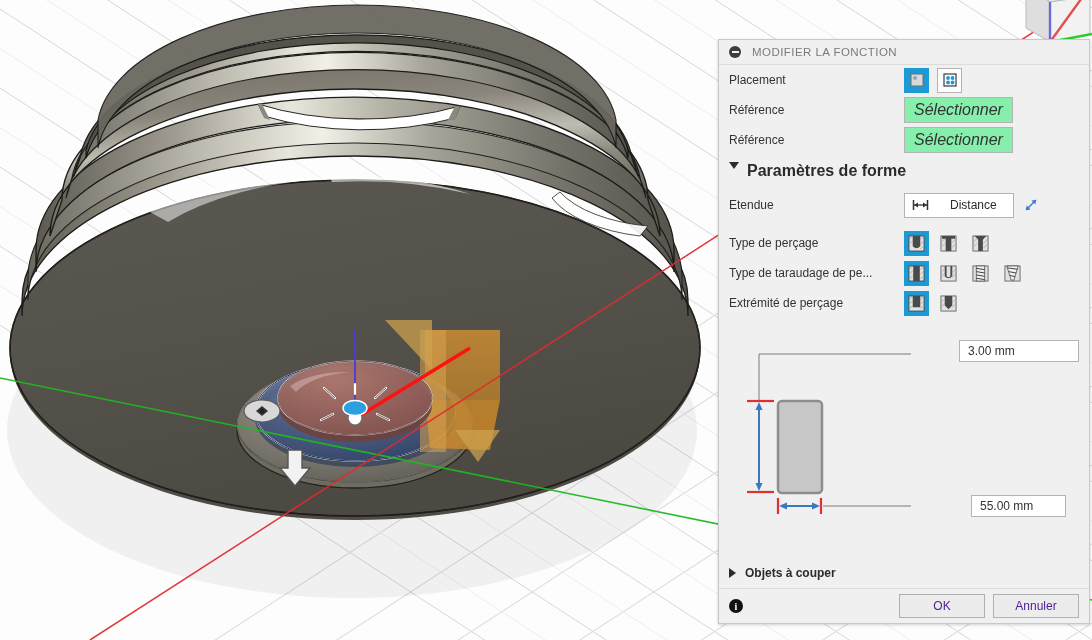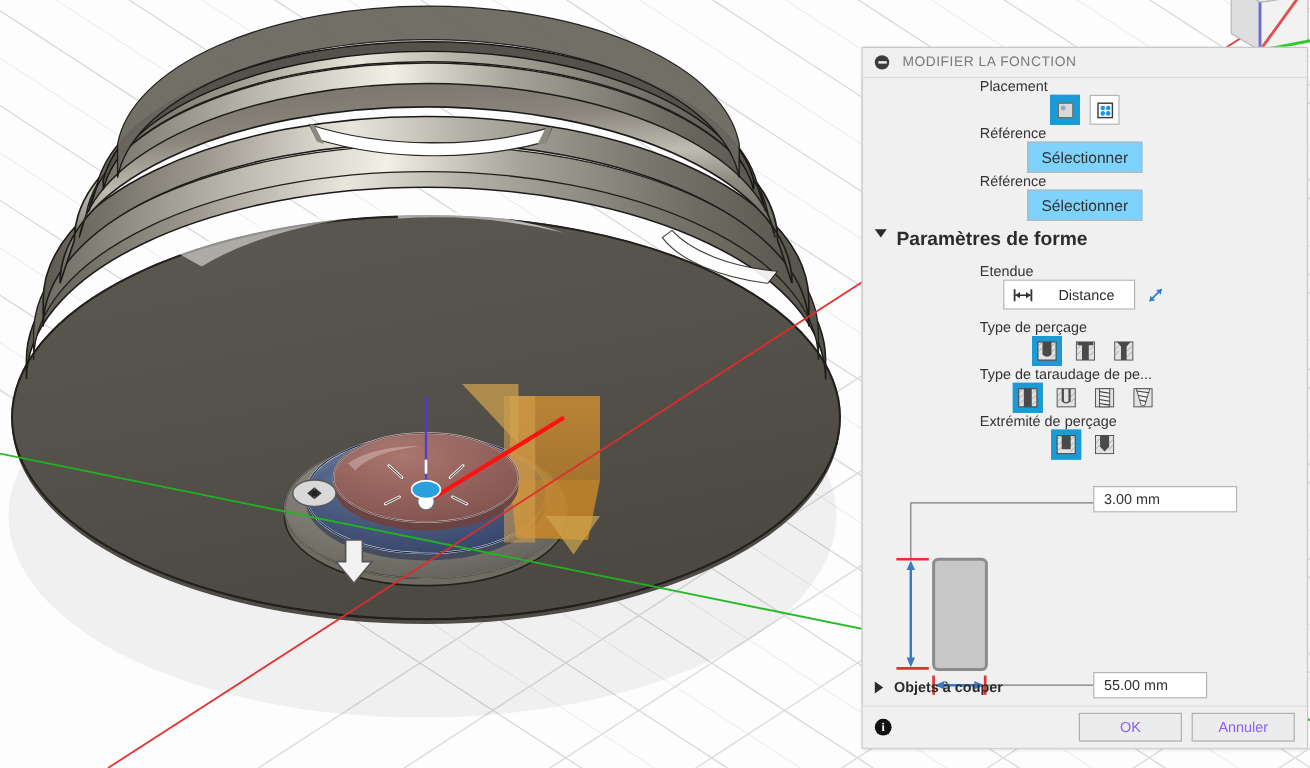--- a/index.html
+++ b/index.html
@@ -27,63 +27,63 @@
     height:24px;min-height:24px;display:flex;align-items:center;
     padding:0 10px;border-bottom:1px solid #dcdcdc;background:#f0f0f0;
   }
   .collapse-icon{width:12px;height:12px;border-radius:50%;background:#3c3c3c;
     position:relative;margin-right:11px;flex:none;}
   .collapse-icon::after{content:"";position:absolute;left:2.5px;top:5px;width:7px;height:2px;background:#f0f0f0;}
   .dlg-title{font-size:11.5px;letter-spacing:.45px;color:#7a7a7a;}
 
   .dlg-body{flex:1;overflow:hidden;position:relative;}
 
-  .row{display:flex;align-items:center;min-height:30px;padding:0 10px;flex-direction:column;}
+  .row{display:flex;align-items:center;min-height:30px;padding:0 10px;}
   .row-label{width:175px;flex:none;font-size:12px;color:#333;}
   .row-ctl{display:flex;align-items:center;gap:8px;}
 
   
   .icon-btn{width:25px;height:25px;border:1px solid #b4b4b4;background:#fdfdfd;
     display:flex;align-items:center;justify-content:center;box-sizing:border-box;}
   .icon-btn.sel{background:#1c9ad6;border-color:#1c9ad6;}
 
   
   .sel-pill{height:24px;background:#1c9ad6;color:#fff;display:flex;align-items:center;
     gap:6px;padding:0 12px 0 9px;font-size:12px;min-width:92px;}
   .x-btn{color:#555;font-size:15px;line-height:1;padding:0 3px;}
 
-  .sel-btn{height:24px;min-width:76px;background:#7dd3fc;border:1px solid #b4b4b4;
-    display:flex;align-items:center;justify-content:center;font-size:13px;color:#333;padding:0 9px;}
+  .sel-btn{height:24px;min-width:76px;background:#86efac;border:1px solid #b4b4b4;
+    display:flex;align-items:center;justify-content:center;font-size:16px;color:#333;padding:0 9px;font-style:italic;}
 
   
   .section{display:flex;gap:8px;padding:7px 10px 4px 10px;font-weight:bold;font-size:16px;color:#2b2b2b;}
   .tri{width:0;height:0;}
   .tri.down{border-left:5px solid transparent;border-right:5px solid transparent;border-top:7px solid #2b2b2b;}
   .tri.right{border-top:5px solid transparent;border-bottom:5px solid transparent;border-left:7px solid #2b2b2b;}
 
   
   .combo{height:25px;width:110px;background:#fff;border:1px solid #b4b4b4;display:flex;align-items:center;gap:21px;padding:0 7px;box-sizing:border-box;}
   .flip-btn{width:18px;height:18px;display:flex;align-items:center;justify-content:center;}
 
   
   .icon-strip{display:flex;gap:7px;}
 
   
   .preview{position:relative;height:195px;margin-top:14px;}
   .val-box{position:absolute;height:22px;background:#fff;border:1px solid #b4b4b4;
-    display:flex;align-items:center;padding:0 8px;font-size:12px;color:#333;box-sizing:border-box;}
+    display:flex;align-items:center;padding:0 8px;font-size:12px;color:#333;box-sizing:border-box;margin-left:48px;}
 
   
   .objets-row{display:flex;align-items:center;gap:9px;padding:0 10px;height:30px;border-top:0;}
   .dlg-footer{height:34px;min-height:34px;border-top:1px solid #dcdcdc;display:flex;align-items:center;
     padding:0 10px;gap:8px;background:#f0f0f0;}
   .info-icon{width:14px;height:14px;border-radius:50%;background:#111;color:#fff;font-size:10px;
     font-weight:bold;display:flex;align-items:center;justify-content:center;font-family:"Liberation Serif",serif;}
   .spacer{flex:1;}
-  .btn{height:22px;min-width:60px;background:#ececec;border:1px solid #b0b0b0;font-size:12px;color:#8b5cf6;
+  .btn{height:22px;min-width:60px;background:#ececec;border:1px solid #b0b0b0;font-size:12px;color:#4c1d95;
     display:flex;align-items:center;justify-content:center;padding:0 12px;}
 </style>
 </head>
 <body>
 
 <div id="viewport">
 
   <svg id="grid-svg" viewBox="0 0 1092 640" preserveAspectRatio="none">
     <defs>
       <clipPath id="vpclip">
@@ -563,21 +563,21 @@
         <line x1="102" y1="166" x2="102" y2="182" stroke="#e03030" stroke-width="2.2"></line>
 
         <line x1="62" y1="174" x2="99" y2="174" stroke="#3b78c4" stroke-width="2"></line>
         <path d="M60 174 L68 170.5 L68 177.5 Z" fill="#3b78c4"></path>
         <path d="M101 174 L93 170.5 L93 177.5 Z" fill="#3b78c4"></path>
 
         <line x1="104" y1="174" x2="192" y2="174" stroke="#7a7a7a" stroke-width="1"></line>
       </svg>
 
       <div class="val-box" style="left:192px;top:8px;width:120px;">3.00 mm</div>
-      <div class="val-box" style="left:192px;top:163px;width:95px;">55.00 mm</div>
+      <div class="val-box" style="left:204px;top:163px;width:95px;">55.00 mm</div>
     </div>
 
     <div class="objets-row" style="position:absolute;left:0;bottom:0;width:100%;box-sizing:border-box;">
       <span class="tri right"></span>
       <span style="font-weight:bold;">Objets à couper</span>
     </div>
   </div>
 
   <div class="dlg-footer">
     <span class="info-icon">i</span>

